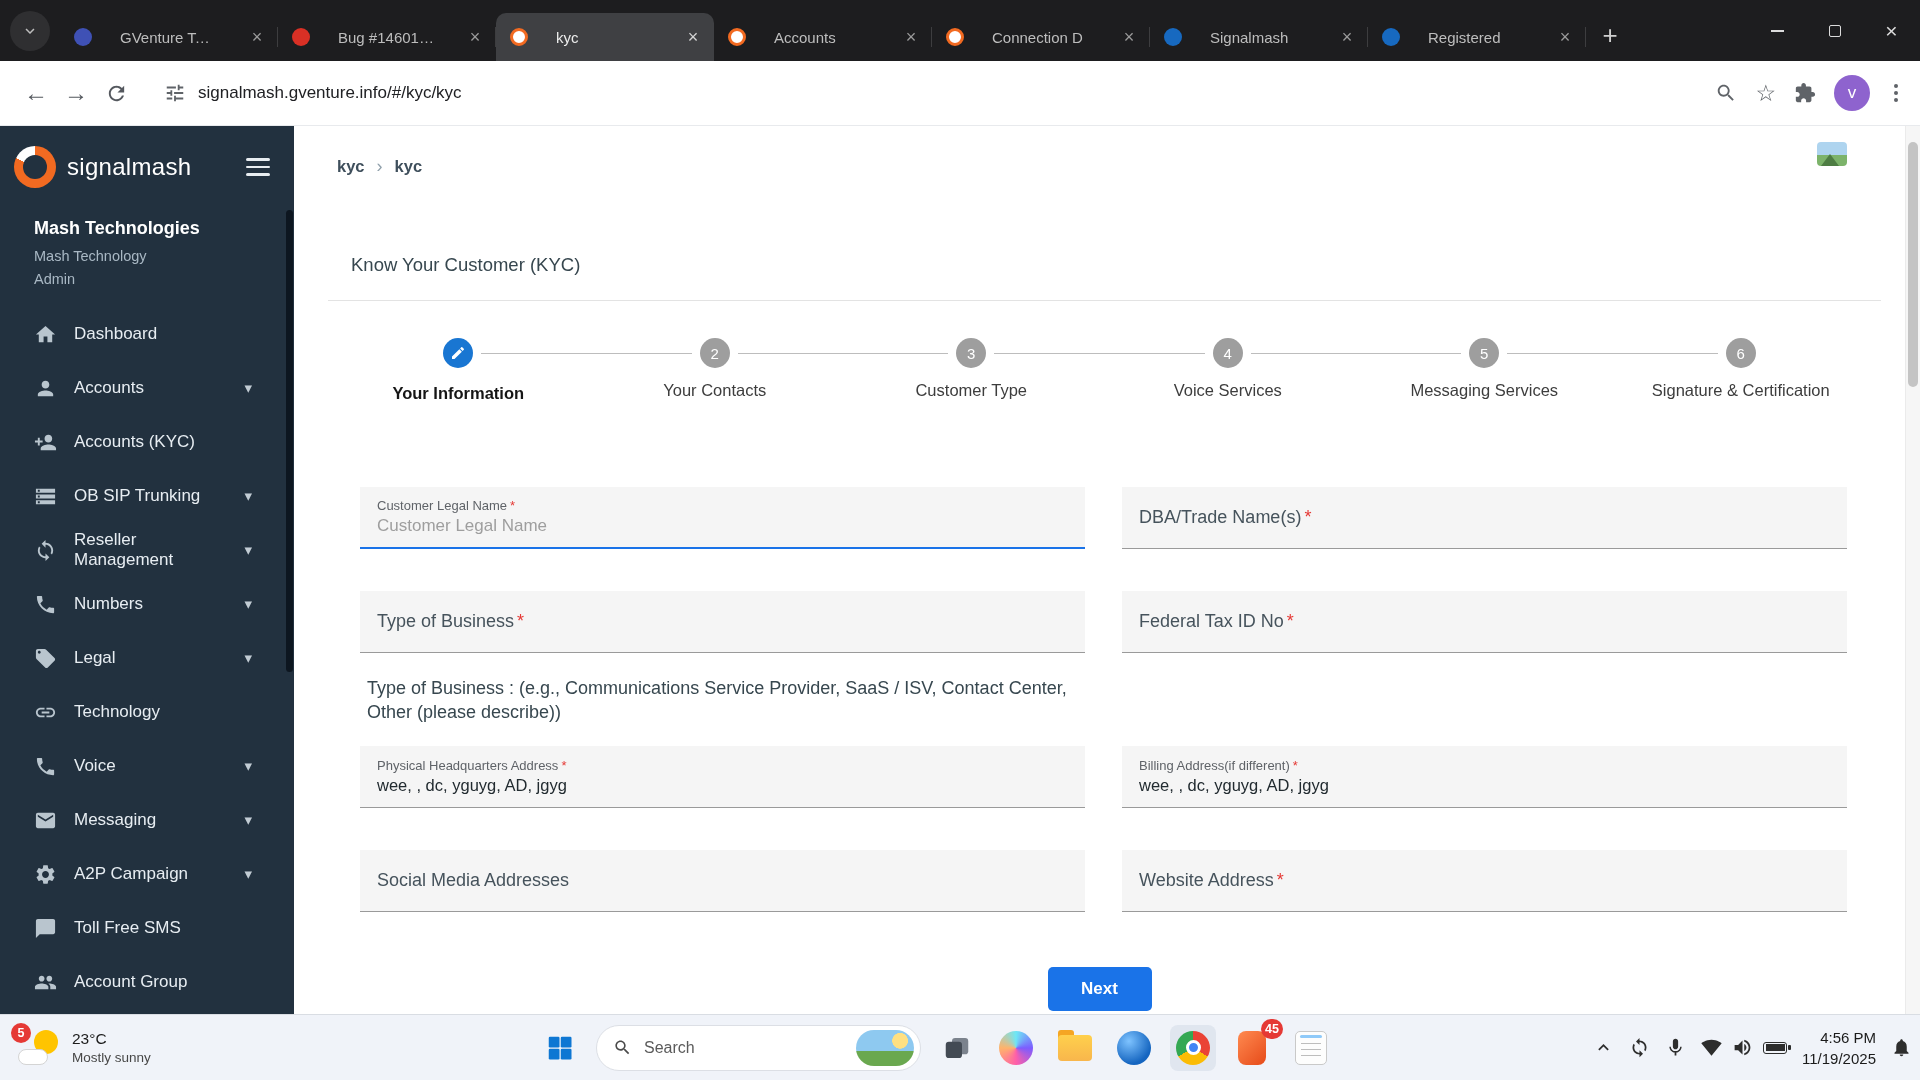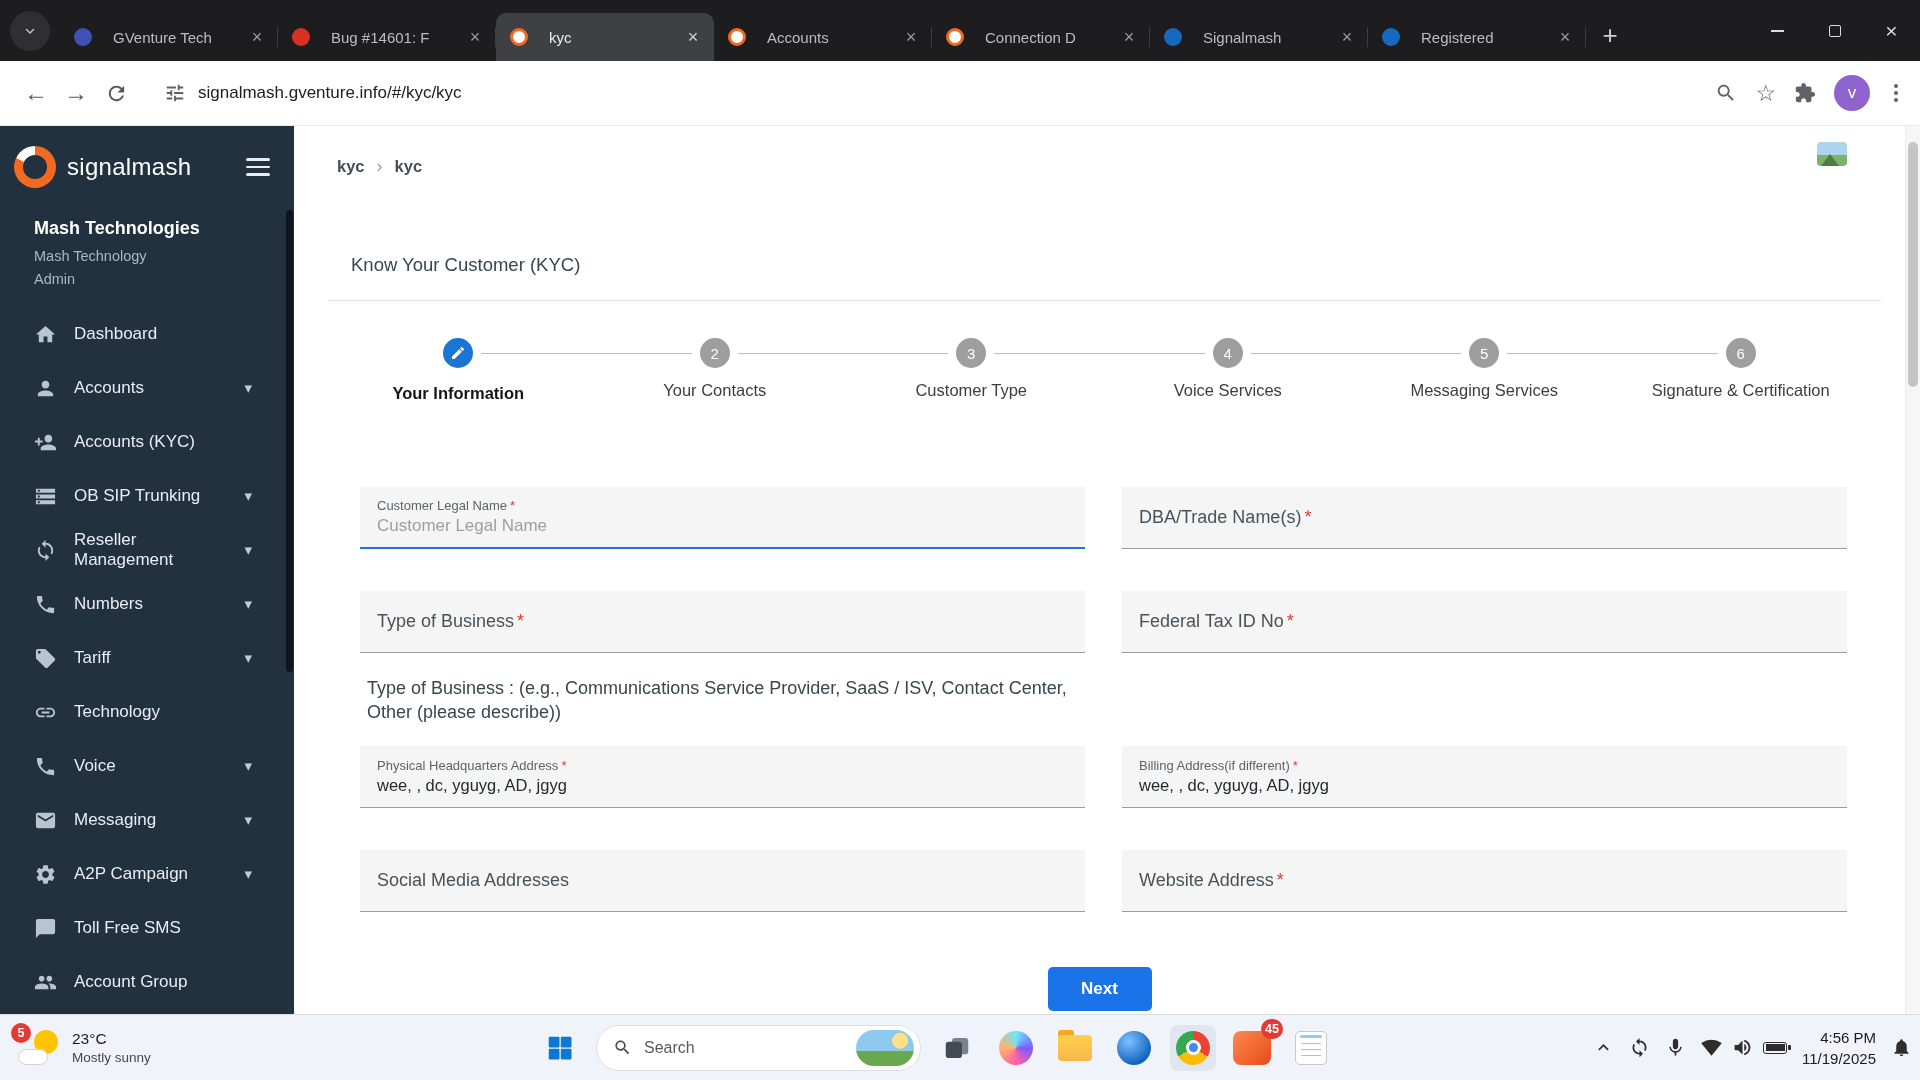--- a/index.html
+++ b/index.html
@@ -5,21 +5,21 @@
   * { margin:0; padding:0; box-sizing:border-box; }
   html,body { background:#2a2a2a; }
   body { font-family:"Liberation Sans", sans-serif; }
   .screen { position:relative; width:1920px; height:1080px; background:#fff; overflow:hidden; }
 
   
   .tabstrip { position:absolute; top:0; left:0; right:0; height:61px; background:#1d1d1f; display:flex; align-items:flex-end; padding-left:8px; }
   .tab-search { width:40px; height:40px; border-radius:50%; background:#2f2f31; display:flex; align-items:center; justify-content:center; margin:0 10px 10px 2px; cursor:pointer; }
   .tab-search svg { width:18px; height:18px; fill:#bdbdbd; }
   .tabs { display:flex; align-items:flex-end; height:100%; }
-  .tab { width:218px; height:48px; display:flex; align-items:center; gap:21px; padding:0 10px 0 14px; position:relative; color:#bdbdbd; }
+  .tab { width:218px; height:48px; display:flex; align-items:center; gap:28px; padding:0 10px 0 14px; position:relative; color:#bdbdbd; }
   .tab:not(.active)::after { content:''; position:absolute; right:0; top:14px; bottom:14px; width:1px; background:#3d3d3f; }
   .tab.active { background:#3f4043; border-radius:10px 10px 0 0; color:#ececec; }
   .tab-label { flex:1; font-size:15px; white-space:nowrap; overflow:hidden; text-overflow:ellipsis; }
   .tab-close { font-size:18px; color:#9b9b9b; width:22px; height:22px; display:flex; align-items:center; justify-content:center; border-radius:50%; cursor:pointer; }
   .tab.active .tab-close { color:#d4d4d4; }
   .favicon { width:18px; height:18px; border-radius:50%; flex:0 0 18px; }
   .f0 { background:#3f51b5; }
   .f1 { background:#d93025; }
   .f2,.f3,.f4 { background:#fff; border:3px solid #f26a21; }
   .f5,.f6 { background:#1769c0; }
@@ -126,21 +126,21 @@
       radial-gradient(circle at 76% 30%, #ffe082 0 15%, transparent 16%),
       linear-gradient(180deg, #8ec9f0 0 58%, #6aa84f 58%); }
   .taskview svg { width:30px; height:30px; }
   .copilot { width:34px; height:34px; border-radius:50%; background:conic-gradient(#6ee7f5, #7c5cff, #ff5fa8, #ffb36b, #6ee7f5); }
   .folder { position:relative; width:34px; height:26px; }
   .folder::before { content:''; position:absolute; top:-5px; left:0; width:16px; height:10px; border-radius:3px 3px 0 0; background:#f5a623; }
   .folder::after { content:''; position:absolute; inset:0; border-radius:4px; background:linear-gradient(180deg,#ffd04c,#f8b64c); }
   .sphere { width:34px; height:34px; border-radius:50%; background:radial-gradient(circle at 35% 30%, #7ec3ff, #1565c0 70%); }
   .chrome-ball { width:34px; height:34px; border-radius:50%; background:conic-gradient(#ea4335 0 120deg, #fbbc05 120deg 240deg, #34a853 240deg 360deg); display:flex; align-items:center; justify-content:center; }
   .chrome-ball i { width:15px; height:15px; border-radius:50%; background:#4285f4; border:3.5px solid #fff; display:block; }
-  .orange-app { width:38px; height:34px; border-radius:8px; background:linear-gradient(135deg,#ff8a50,#e64a19); }
+  .orange-app { width:28px; height:34px; border-radius:8px; background:linear-gradient(135deg,#ff8a50,#e64a19); }
   .orange-app .tb-badge { top:-6px; left:auto; right:-8px; }
   .notepad { width:32px; height:34px; border-radius:5px; background:#fdfdfd; border:1px solid #c9c9c9; position:relative; overflow:hidden; }
   .notepad::before { content:''; position:absolute; top:3px; left:4px; right:4px; height:3px; background:#90caf9; border-radius:2px; }
   .notepad::after { content:''; position:absolute; top:11px; left:5px; right:5px; height:16px;
       background:repeating-linear-gradient(#bdbdbd 0 1.5px, transparent 1.5px 6px); }
   .tray { position:absolute; right:8px; top:0; height:100%; display:flex; align-items:center; gap:15px; }
   .tray svg { width:21px; height:21px; fill:#2d2d2d; }
   .tray-group { display:flex; align-items:center; gap:10px; }
   .clock { text-align:right; font-size:15px; color:#1b1b1b; line-height:1.4; cursor:pointer; }
   .battery-glyph { width:24px; height:12px; border:1.6px solid #2d2d2d; border-radius:3px; position:relative; }
@@ -291,21 +291,21 @@
         <svg viewBox="0 0 24 24">
             <path d="M6.62 10.79c1.44 2.83 3.76 5.14 6.59 6.59l2.2-2.21c.27-.27.67-.36 1.02-.24 1.12.37 2.33.57 3.57.57.55 0 1 .45 1 1V20c0 .55-.45 1-1 1-9.39 0-17-7.61-17-17 0-.55.45-1 1-1h3.5c.55 0 1 .45 1 1 0 1.25.2 2.45.57 3.57.11.35.03.74-.25 1.02l-2.2 2.2z"></path>
           </svg>
         <span>Numbers</span>
         <span class="chev">▾</span>
       </div>
       <div class="nav-item">
         <svg viewBox="0 0 24 24">
             <path d="M21.41 11.58l-9-9C12.05 2.22 11.55 2 11 2H4c-1.1 0-2 .9-2 2v7c0 .55.22 1.05.59 1.42l9 9c.36.36.86.58 1.41.58.55 0 1.05-.22 1.41-.59l7-7c.37-.36.59-.86.59-1.41 0-.55-.23-1.06-.59-1.42zM5.5 7C4.67 7 4 6.33 4 5.5S4.67 4 5.5 4 7 4.67 7 5.5 6.33 7 5.5 7z"></path>
           </svg>
-        <span>Tariff</span>
+        <span>Legal</span>
         <span class="chev">▾</span>
       </div>
       <div class="nav-item">
         <svg viewBox="0 0 24 24">
             <path d="M3.9 12c0-1.71 1.39-3.1 3.1-3.1h4V7H7c-2.76 0-5 2.24-5 5s2.24 5 5 5h4v-1.9H7c-1.71 0-3.1-1.39-3.1-3.1zM8 13h8v-2H8v2zm9-6h-4v1.9h4c1.71 0 3.1 1.39 3.1 3.1s-1.39 3.1-3.1 3.1h-4V17h4c2.76 0 5-2.24 5-5s-2.24-5-5-5z"></path>
           </svg>
         <span>Technology</span>
       </div>
       <div class="nav-item">
         <svg viewBox="0 0 24 24">

